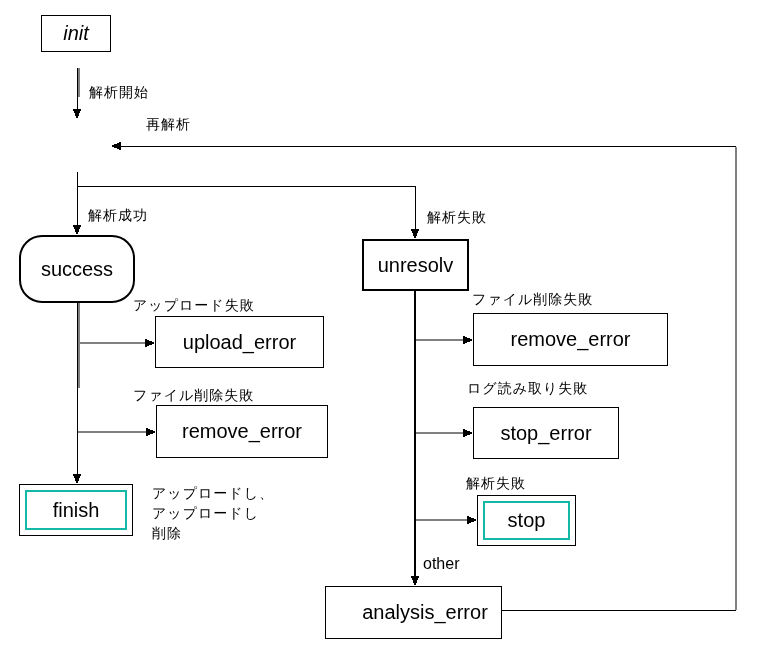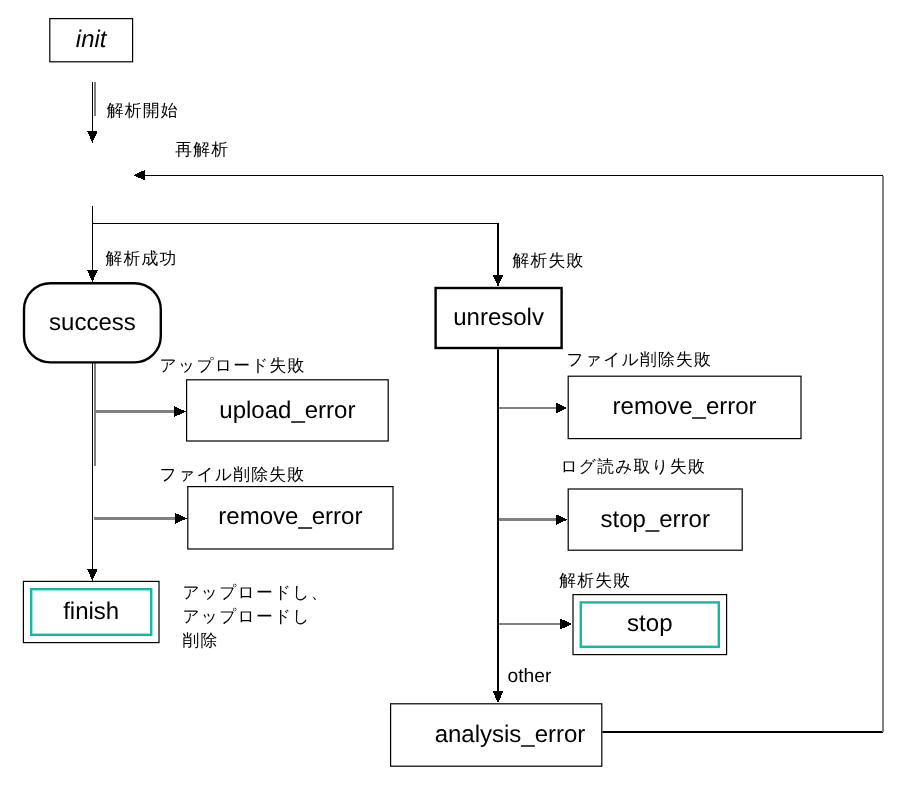--- a/index.html
+++ b/index.html
@@ -119,21 +119,21 @@
   <div class="node" style="left:156px;top:405px;width:172px;height:53px;">remove_error</div>
 
   <div class="node dbl" style="left:19px;top:484px;width:114px;height:52px;">
     <div class="inner">finish</div>
   </div>
 
   <div class="node" style="left:473px;top:313px;width:195px;height:53px;">remove_error</div>
 
   <div class="node" style="left:473px;top:407px;width:146px;height:52px;">stop_error</div>
 
-  <div class="node dbl" style="left:477px;top:495px;width:129px;height:51px;">
+  <div class="node dbl" style="left:477px;top:495px;width:99px;height:51px;">
     <div class="inner">stop</div>
   </div>
 
   <div class="node" style="left:325px;top:586px;width:177px;height:53px;padding-left:23px;">analysis_error</div>
 
   <div class="lbl" style="left:89px;top:85px;">解析開始</div>
 
   <div class="lbl" style="left:146px;top:117px;">再解析</div>
 
   <div class="lbl" style="left:88px;top:208px;">解析成功</div>

